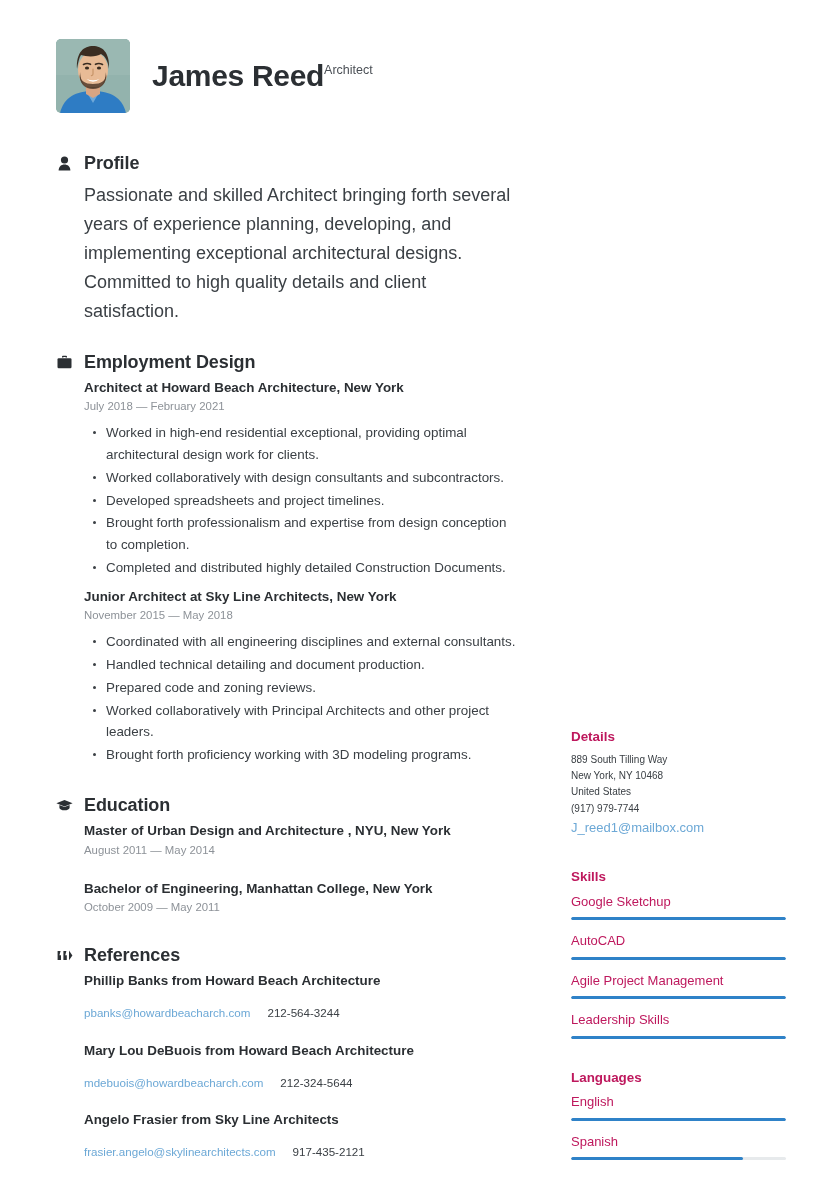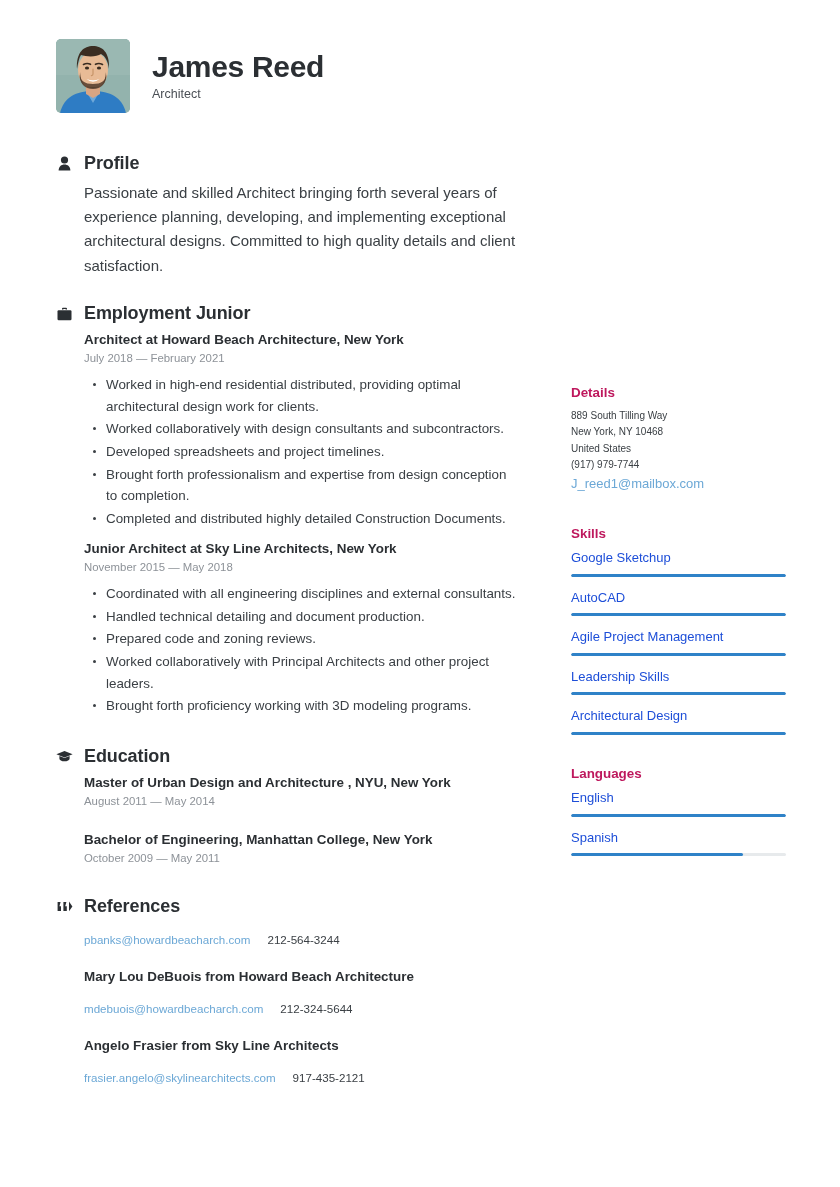--- a/index.html
+++ b/index.html
@@ -31,37 +31,37 @@
   .avatar {
     width: 74px;
     height: 74px;
     border-radius: 5px;
     overflow: hidden;
     flex: none;
     position: relative;
     background: #8fb2ae;
   }
   .avatar svg { display: block; width: 74px; height: 74px; }
-  .header-text { display: flex; flex-direction: column; justify-content: center; }
+  .header-text { display: flex; justify-content: center; }
   .name {
     font-size: 30px;
     font-weight: 700;
     letter-spacing: -0.3px;
     color: #2b2f33;
     line-height: 1.12;
   }
   .job-title {
     font-size: 12.5px;
     color: #4a4f55;
     margin-top: 4px;
     line-height: 1.2;
   }
 
   
-  .columns { display: flex; align-items: center; }
+  .columns { display: flex; align-items: flex-end; }
   .col-main { width: 480px; flex: none; padding-right: 18px; }
   .col-side { width: 215px; flex: none; margin-left: 35px; }
 
   
   .section { margin-bottom: 26px; }
   .section-head {
     display: flex;
     align-items: center;
     gap: 11px;
     margin-bottom: 7px;
@@ -80,21 +80,21 @@
     font-size: 18px;
     font-weight: 700;
     color: #2b2f33;
     line-height: 1.1;
     letter-spacing: -0.1px;
   }
 
   .section-body { padding-left: 28px; }
 
   .profile-text {
-    font-size: 15px;
+    font-size: 18px;
     line-height: 1.62;
     color: #3b4045;
   }
 
   
   .entry { margin-bottom: 10px; }
   .entry:last-child { margin-bottom: 8px; }
   .entry-title {
     font-size: 13.4px;
     font-weight: 700;
@@ -165,21 +165,21 @@
     line-height: 1.64;
     color: #6ca8d6;
     text-decoration: none;
     display: block;
   }
 
   .rated-item { margin-bottom: 11px; }
   .rated-item:last-child { margin-bottom: 0; }
   .rated-label {
     font-size: 13px;
-    color: #1d4ed8;
+    color: #be185d;
     line-height: 1.5;
     margin-bottom: 6px;
   }
   .rated-track {
     position: relative;
     width: 100%;
     height: 3px;
     background: #e7eaec;
     border-radius: 2px;
     overflow: hidden;
@@ -258,29 +258,29 @@
       </div>
 
       <div class="section">
         <div class="section-head">
           <span class="section-icon">
             <svg width="15" height="14" viewBox="0 0 15 14" xmlns="http://www.w3.org/2000/svg">
               <path d="M5 2.6 V1.6 C5 1.1 5.4 0.7 5.9 0.7 H9.1 C9.6 0.7 10 1.1 10 1.6 V2.6 H8.6 V2.0 H6.4 V2.6 Z" fill="#2b2f33"></path>
               <rect x="0.5" y="3.2" width="14" height="10.1" rx="1.2" fill="#2b2f33"></rect>
             </svg>
           </span>
-          <span class="section-title">Employment Junior</span>
+          <span class="section-title">Employment Design</span>
         </div>
         <div class="section-body">
 
           <div class="entry">
             <div class="entry-title">Architect at Howard Beach Architecture, New York</div>
             <div class="entry-date">July 2018 — February 2021</div>
             <ul class="bullets">
-              <li>Worked in high-end residential distributed, providing optimal architectural design work for clients.</li>
+              <li>Worked in high-end residential exceptional, providing optimal architectural design work for clients.</li>
               <li>Worked collaboratively with design consultants and subcontractors.</li>
               <li>Developed spreadsheets and project timelines.</li>
               <li>Brought forth professionalism and expertise from design conception to completion.</li>
               <li>Completed and distributed highly detailed Construction Documents.</li>
             </ul>
           </div>
 
           <div class="entry">
             <div class="entry-title">Junior Architect at Sky Line Architects, New York</div>
             <div class="entry-date">November 2015 — May 2018</div>
@@ -325,20 +325,21 @@
               <path d="M0.6 1.0 H3.6 L2.4 5.2 H4.0 L4.0 10.0 H0.6 Z" fill="#2b2f33"></path>
               <path d="M6.4 1.0 H9.4 L8.2 5.2 H9.8 L9.8 10.0 H6.4 Z" fill="#2b2f33"></path>
               <path d="M12.0 0.6 L15.4 5.4 L12.0 10.2 Z" fill="#2b2f33"></path>
             </svg>
           </span>
           <span class="section-title">References</span>
         </div>
         <div class="section-body">
 
           <div class="ref-entry">
+            <div class="entry-title">Phillip Banks from Howard Beach Architecture</div>
             <div class="ref-contact">
               <a class="ref-email" href="#">pbanks@howardbeacharch.com</a>
               <span class="ref-phone">212-564-3244</span>
             </div>
           </div>
 
           <div class="ref-entry">
             <div class="entry-title">Mary Lou DeBuois from Howard Beach Architecture</div>
             <div class="ref-contact">
               <a class="ref-email" href="#">mdebuois@howardbeacharch.com</a>
@@ -394,26 +395,20 @@
           </div>
         </div>
 
         <div class="rated-item">
           <div class="rated-label">Leadership Skills</div>
           <div class="rated-track">
             <div class="rated-fill" style="width: 100%;"></div>
           </div>
         </div>
 
-        <div class="rated-item">
-          <div class="rated-label">Architectural Design</div>
-          <div class="rated-track">
-            <div class="rated-fill" style="width: 100%;"></div>
-          </div>
-        </div>
       </div>
 
       <div class="side-block" style="margin-top:30px;">
         <div class="side-title">Languages</div>
 
         <div class="rated-item">
           <div class="rated-label">English</div>
           <div class="rated-track">
             <div class="rated-fill" style="width: 100%;"></div>
           </div>

